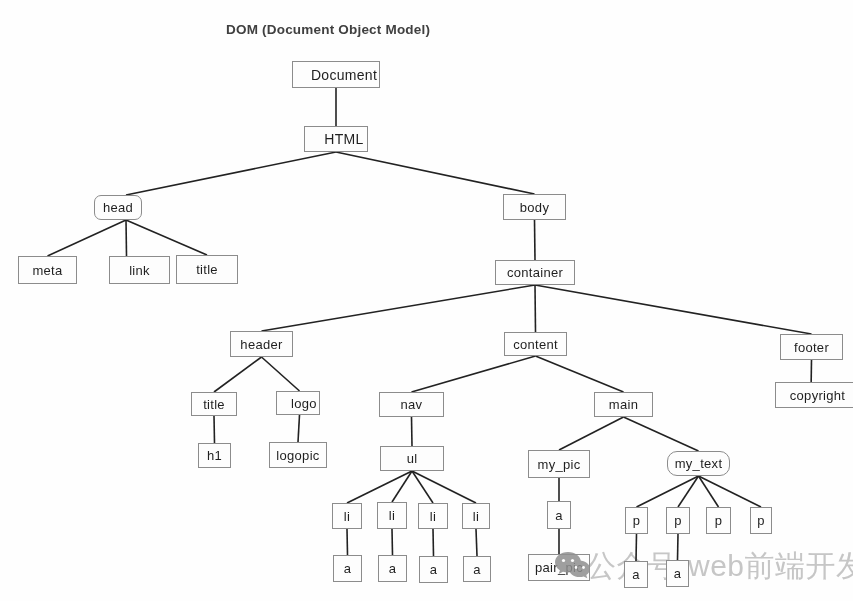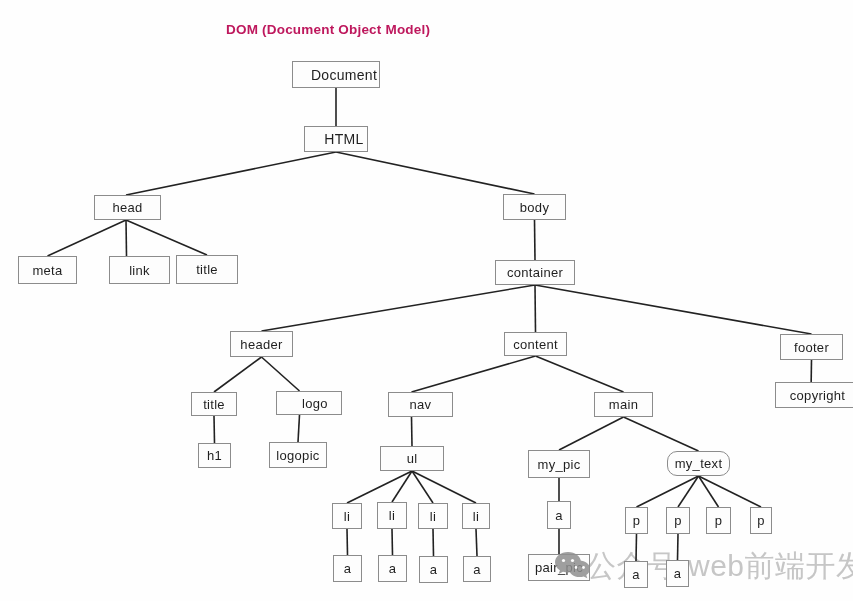--- a/index.html
+++ b/index.html
@@ -11,21 +11,21 @@
     overflow: hidden;
     font-family: "Liberation Sans", "DejaVu Sans", sans-serif;
   }
   #diagram-title {
     position: absolute;
     left: 226px;
     top: 22px;
     font-size: 13.5px;
     font-weight: 600;
     letter-spacing: 0.2px;
-    color: #be185d;
+    color: #404040;
     white-space: nowrap;
   }
   #edges {
     position: absolute;
     left: 0; top: 0;
     width: 853px; height: 601px;
     z-index: 2;
   }
   .node {
     position: absolute;
@@ -104,32 +104,32 @@
       <line x1="698.5" y1="476" x2="678" y2="507" stroke="#222222" stroke-width="1.6"></line>
       <line x1="698.5" y1="476" x2="718.5" y2="507" stroke="#222222" stroke-width="1.6"></line>
       <line x1="698.5" y1="476" x2="761" y2="507" stroke="#222222" stroke-width="1.6"></line>
       <line x1="636.5" y1="534" x2="636" y2="561" stroke="#222222" stroke-width="1.6"></line>
       <line x1="678" y1="534" x2="677.5" y2="560" stroke="#222222" stroke-width="1.6"></line>
     </svg>
 
   <div id="nodes">
       <div class="node big" style="left: 292px; top: 61px; width: 88px; height: 27px;">Document</div>
       <div class="node big" style="left: 304px; top: 126px; width: 64px; height: 26px;">HTML</div>
-      <div class="node" style="left: 94px; top: 195px; width: 67px; height: 25px;">head</div>
+      <div class="node" style="left: 94px; top: 195px; width: 48px; height: 25px; border-radius: 7px;">head</div>
       <div class="node" style="left: 503px; top: 194px; width: 63px; height: 26px;">body</div>
       <div class="node" style="left: 18px; top: 256px; width: 59px; height: 28px;">meta</div>
       <div class="node" style="left: 96px; top: 256px; width: 61px; height: 28px; margin-left: 13px;">link</div>
       <div class="node" style="left: 176px; top: 255px; width: 62px; height: 29px;">title</div>
       <div class="node" style="left: 495px; top: 260px; width: 80px; height: 25px;">container</div>
       <div class="node" style="left: 230px; top: 331px; width: 63px; height: 26px;">header</div>
       <div class="node" style="left: 504px; top: 332px; width: 63px; height: 24px;">content</div>
       <div class="node" style="left: 780px; top: 334px; width: 63px; height: 26px;">footer</div>
       <div class="node" style="left: 191px; top: 392px; width: 46px; height: 24px;">title</div>
-      <div class="node" style="left: 276px; top: 391px; width: 66px; height: 24px; padding-left: 12px;">logo</div>
-      <div class="node" style="left: 379px; top: 392px; width: 65px; height: 25px; margin-left: 9px;">nav</div>
+      <div class="node" style="left: 276px; top: 391px; width: 44px; height: 24px; padding-left: 12px;">logo</div>
+      <div class="node" style="left: 379px; top: 392px; width: 65px; height: 25px;">nav</div>
       <div class="node" style="left: 594px; top: 392px; width: 59px; height: 25px;">main</div>
       <div class="node" style="left: 775px; top: 382px; width: 85px; height: 26px;">copyright</div>
       <div class="node" style="left: 198px; top: 443px; width: 33px; height: 25px;">h1</div>
       <div class="node" style="left: 269px; top: 442px; width: 58px; height: 26px;">logopic</div>
       <div class="node" style="left: 380px; top: 446px; width: 64px; height: 25px;">ul</div>
       <div class="node" style="left: 528px; top: 450px; width: 62px; height: 28px;">my_pic</div>
       <div class="node" style="left: 667px; top: 451px; width: 63px; height: 25px; border-radius: 10px;">my_text</div>
       <div class="node" style="left: 332px; top: 503px; width: 30px; height: 26px;">li</div>
       <div class="node" style="left: 377px; top: 502px; width: 30px; height: 27px;">li</div>
       <div class="node" style="left: 418px; top: 503px; width: 30px; height: 26px;">li</div>

